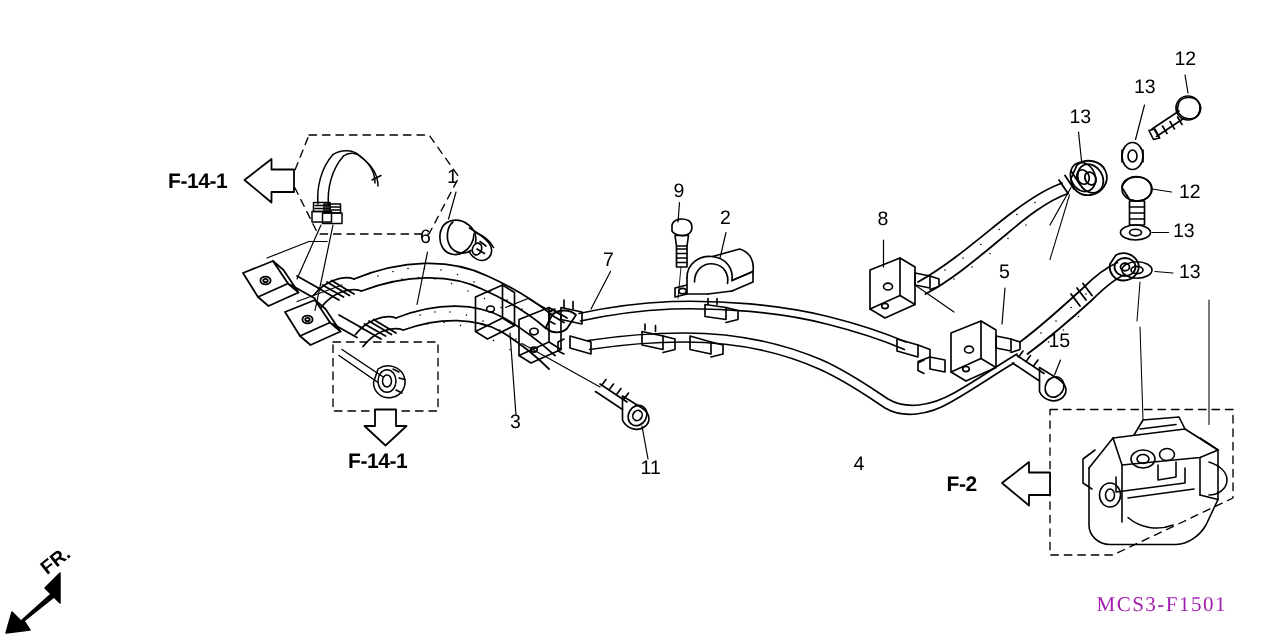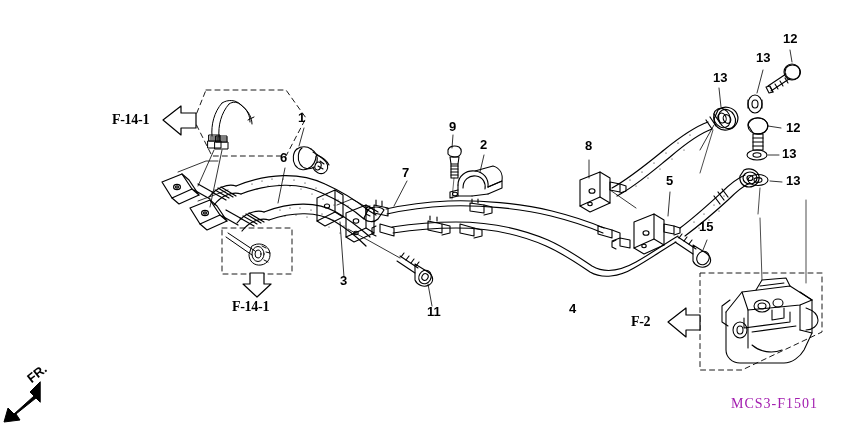--- a/index.html
+++ b/index.html
@@ -1,22 +1,22 @@
 <!DOCTYPE html>
 <html><head>
 <meta charset="utf-8">
 <style>
   html,body{margin:0;padding:0;background:#fff;}
   body{width:850px;height:425px;overflow:hidden;
        font-family:"Liberation Sans",sans-serif;}
   #stage{position:relative;width:850px;height:425px;background:#ffffff;}
   svg.layer{position:absolute;left:0;top:0;width:850px;height:425px;}
   .lbl{position:absolute;font-family:"Liberation Sans",sans-serif;
-       font-size:13px;color:#000;font-weight:700;white-space:nowrap;}
-  .ref{position:absolute;font-family:Liberation Serif, serif;
+       font-size:13px;color:#000;font-weight:400;white-space:nowrap;}
+  .ref{position:absolute;font-family:Liberation Sans, sans-serif;
        font-size:14px;font-weight:bold;color:#000;letter-spacing:-0.3px;white-space:nowrap;}
   .code{position:absolute;font-family:"Liberation Serif",serif;
         font-size:14px;color:#a21caf;letter-spacing:1px;white-space:nowrap;}
   .fr{position:absolute;font-family:"Liberation Sans",sans-serif;
       font-size:13px;font-weight:bold;color:#000;white-space:nowrap;}
 </style>
 </head>
 <body>
 
 <div id="stage">

